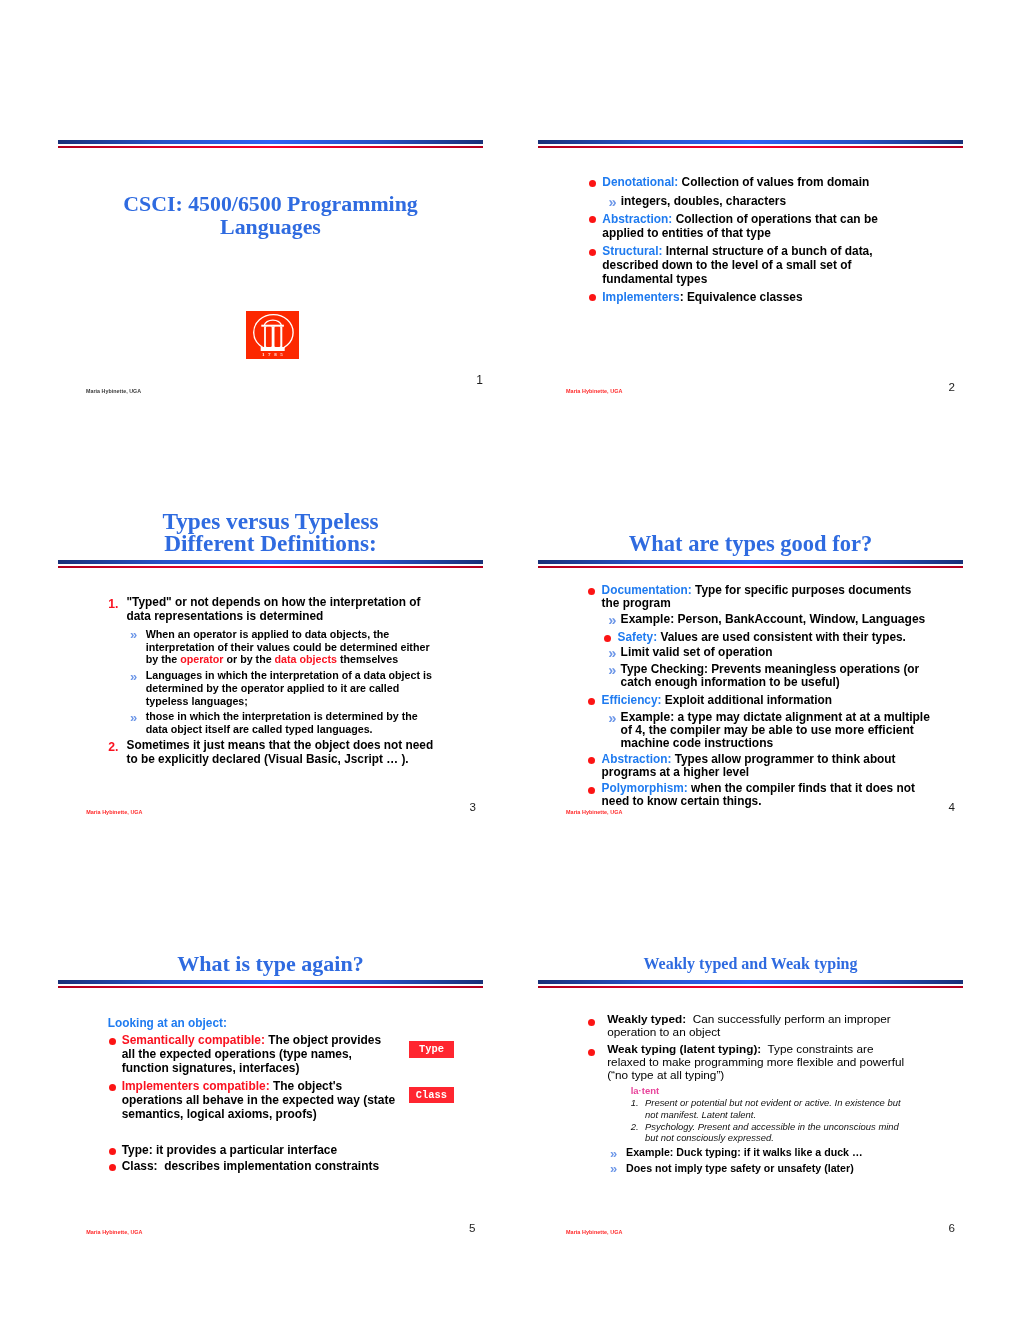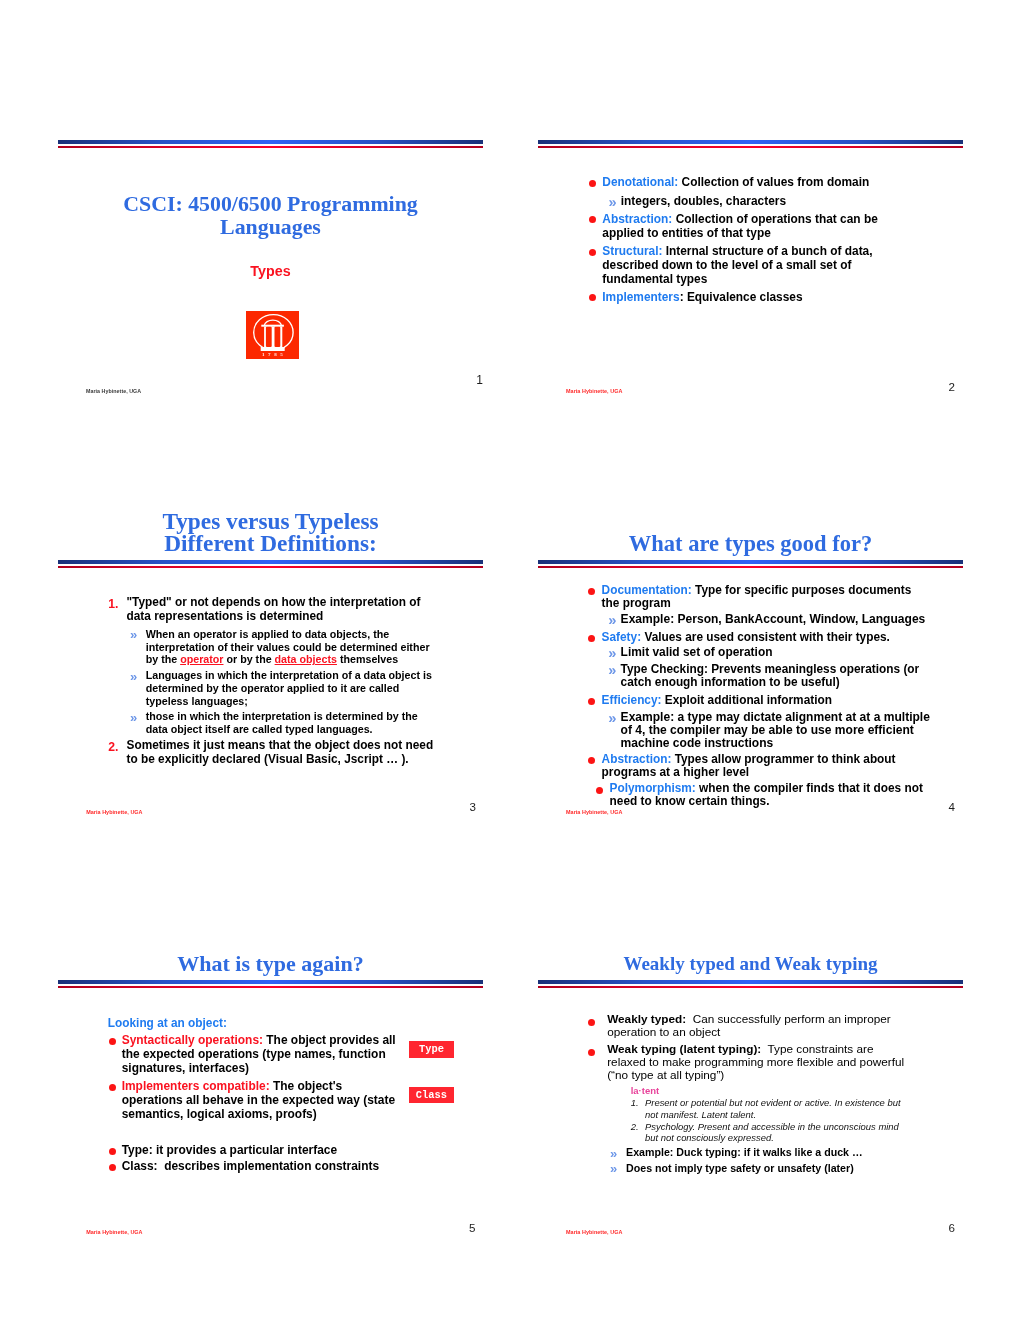--- a/index.html
+++ b/index.html
@@ -10,21 +10,21 @@
   .rule .b{height:4px;background:linear-gradient(to right,#1a3179 0%,#2953c8 25%,#3063f5 50%,#2851c5 75%,#1a3179 100%);}
   .rule .r{height:2.3px;margin-top:1.9px;background:linear-gradient(to right,#b1011e 0%,#d90126 25%,#f90029 50%,#d90126 75%,#b1011e 100%);}
   .bodyarea{position:absolute;color:#000;height:0;}
   .ln{position:absolute;white-space:pre-wrap;box-sizing:border-box;}
   .bul{position:absolute;width:7px;height:7px;border-radius:50%;background:#fc1414;}
   .chev{position:absolute;left:-10.3px;top:0;color:#6d97e8;font-weight:bold;}
   .num{position:absolute;left:-17.8px;top:0;color:#fa1220;font-weight:bold;}
   .lead{color:#1f7bf0;}
   .leadr{color:#fa1220;}
   .bld{font-weight:bold;}
-  .red{color:#fa1220;text-decoration:underline;}
+  .red{color:#fa1220;}
   .pn{position:absolute;color:#1c1c1c;}
   .ft{position:absolute;font-size:5.45px;color:#ff2a2a;font-weight:bold;letter-spacing:0.04px;white-space:nowrap;}
   .ft.blk{color:#3a3a3a;font-weight:bold;font-size:5.3px;letter-spacing:0.05px;}
   .subtitle{position:absolute;text-align:center;color:#fa1220;font-weight:bold;font-size:14.3px;white-space:nowrap;}
   .logo{position:absolute;background:#fc2800;}
   .tag{position:absolute;background:#ff2630;color:#fff;font-family:"Liberation Mono",monospace;font-weight:bold;font-size:10.4px;text-align:center;}
   .hd{position:absolute;color:#1f7bf0;font-weight:bold;font-size:11.85px;white-space:nowrap;}
   .pink{color:#e8439b;font-weight:bold;}
   .defn{font-style:italic;font-weight:normal;color:#111;padding-left:14.3px;}
   .defn .dn{position:absolute;left:0;top:0;color:#111;font-weight:normal;font-style:italic;}
@@ -34,21 +34,20 @@
 
 <div class="page">
 <div class="rule" style="left:58.0px;top:139.8px">
       <div class="b"></div>
       <div class="r"></div>
     </div>
 <div class="title" style="left:58.0px;top:193.0px;width:425.0px;font-size:21.85px;line-height:22.6px">
 <div>CSCI: 4500/6500 Programming</div>
 <div>Languages</div>
 </div>
-<div class="subtitle" style="left:58px;top:262.9px;width:425px;line-height:16px">Types</div>
 <div class="logo" style="left:245.5px;top:310.9px;width:53.4px;height:47.8px">
 <svg viewBox="0 0 53.4 47.8" width="53.4" height="47.8">
  <ellipse cx="27.4" cy="21.45" rx="19.7" ry="17.85" fill="none" stroke="#ffffff" stroke-width="1.35"></ellipse>
  <path d="M18.3 14.4 A 8.6 6.0 0 0 1 35.4 14.4" fill="none" stroke="#ffffff" stroke-width="1.3"></path>
  <rect x="15.3" y="13.7" width="22.6" height="2.0" fill="#ffffff"></rect>
  <rect x="18.1" y="15.5" width="18.2" height="20.5" fill="#ffffff"></rect>
  <rect x="19.9" y="15.7" width="5.8" height="20.3" rx="1.1" ry="1.1" fill="#fc2800"></rect>
  <rect x="28.5" y="15.7" width="5.8" height="20.3" rx="1.1" ry="1.1" fill="#fc2800"></rect>
  <rect x="14.7" y="36.0" width="24.0" height="4.0" fill="#ffffff"></rect>
  <text x="28.2" y="45.3" font-family="Liberation Serif, serif" font-size="5.0" font-weight="bold" fill="#ffffff" opacity="0.92" text-anchor="middle" letter-spacing="3.6">1785</text>
@@ -88,53 +87,53 @@
 <div class="rule" style="left:538.0px;top:559.9px">
       <div class="b"></div>
       <div class="r"></div>
     </div>
 <div class="title" style="left:538.0px;top:532.9px;width:425.0px;font-size:22.5px;line-height:22.9px">
 <div>What are types good for?</div>
 </div>
 <div class="bodyarea" style="left:601.6px;top:0px;width:330px;font-size:11.85px;line-height:12.9px;font-weight:bold">
 <div class="ln " style="position:absolute;left:0.0px;top:584.14px;width:330.0px"><span class="bul" style="left:-13.3px;top:4.26px"></span><span class="lead">Documentation:</span><span> Type for specific purposes documents the program</span></div>
 <div class="ln " style="position:absolute;left:19.0px;top:612.97px;width:311.0px;font-size:12.05px;line-height:13.1px"><span class="chev" style="left:-12.3px;top:-0.02px;font-size:14.7px;line-height:14.7px">»</span><span>Example: Person, BankAccount, Window, Languages</span></div>
-<div class="ln " style="position:absolute;left:0.0px;top:630.64px;width:330.0px"><span class="bul" style="left:-13.3px;top:4.26px"></span><span class="lead">Safety:</span><span> Values are used consistent with their types.</span></div>
+<div class="ln " style="position:absolute;left:16px;top:630.64px;width:330.0px"><span class="bul" style="left:-13.3px;top:4.26px"></span><span class="lead">Safety:</span><span> Values are used consistent with their types.</span></div>
 <div class="ln " style="position:absolute;left:19.0px;top:646.36px;width:311.0px;font-size:11.95px;line-height:13.0px"><span class="chev" style="left:-12.3px;top:-0.0px;font-size:14.58px;line-height:14.58px">»</span><span>Limit valid set of operation</span></div>
 <div class="ln " style="position:absolute;left:19.0px;top:663.04px;width:311.0px;font-size:11.85px;line-height:12.9px"><span class="chev" style="left:-12.3px;top:0.01px;font-size:14.46px;line-height:14.46px">»</span><span>Type Checking: Prevents meaningless operations (or catch enough information to be useful)</span></div>
 <div class="ln " style="position:absolute;left:0.0px;top:694.14px;width:330.0px"><span class="bul" style="left:-13.3px;top:4.26px"></span><span class="lead">Efficiency:</span><span> Exploit additional information</span></div>
 <div class="ln " style="position:absolute;left:19.0px;top:710.92px;width:311.0px;font-size:12.05px;line-height:12.8px"><span class="chev" style="left:-12.3px;top:-0.17px;font-size:14.7px;line-height:14.7px">»</span><span>Example: a type may dictate alignment at at a multiple of 4, the compiler may be able to use more efficient machine code instructions</span></div>
 <div class="ln " style="position:absolute;left:0.0px;top:753.24px;width:330.0px"><span class="bul" style="left:-13.3px;top:4.26px"></span><span class="lead">Abstraction:</span><span> Types allow programmer to think about programs at a higher level</span></div>
-<div class="ln " style="position:absolute;left:8px;top:782.34px;width:330.0px"><span class="bul" style="left:-13.3px;top:4.26px"></span><span class="lead">Polymorphism:</span><span> when the compiler finds that it does not need to know certain things.</span></div>
+<div class="ln " style="position:absolute;left:0.0px;top:782.34px;width:330.0px"><span class="bul" style="left:-13.3px;top:4.26px"></span><span class="lead">Polymorphism:</span><span> when the compiler finds that it does not need to know certain things.</span></div>
 </div>
 <div class="pn" style="left:948.6px;top:800.0px;font-size:11.6px">4</div>
 <div class="ft" style="left:566.0px;top:808.5px">Maria Hybinette, UGA</div>
 <div class="rule" style="left:58.0px;top:979.9px">
       <div class="b"></div>
       <div class="r"></div>
     </div>
 <div class="title" style="left:58.0px;top:952.9px;width:425.0px;font-size:22px;line-height:22.9px">
 <div>What is type again?</div>
 </div>
 <div class="hd" style="left:107.8px;top:1016.5px;line-height:13.9px">Looking at an object:</div>
 <div class="bodyarea" style="left:121.7px;top:0px;width:275.5px;font-size:11.95px;line-height:13.95px;font-weight:bold">
-<div class="ln " style="position:absolute;left:0.0px;top:1033.88px;width:275.5px"><span class="bul" style="left:-13.1px;top:4.62px"></span><span class="leadr">Syntactically operations:</span><span> The object provides all the expected operations (type names, function signatures, interfaces)</span></div>
+<div class="ln " style="position:absolute;left:0.0px;top:1033.88px;width:275.5px"><span class="bul" style="left:-13.1px;top:4.62px"></span><span class="leadr">Semantically compatible:</span><span> The object provides all the expected operations (type names, function signatures, interfaces)</span></div>
 <div class="ln " style="position:absolute;left:0.0px;top:1079.78px;width:275.5px"><span class="bul" style="left:-13.1px;top:4.62px"></span><span class="leadr">Implementers compatible:</span><span> The object's operations all behave in the expected way (state semantics, logical axioms, proofs)</span></div>
 <div class="ln " style="position:absolute;left:0.0px;top:1143.58px;width:275.5px"><span class="bul" style="left:-13.1px;top:4.62px"></span><span>Type: it provides a particular interface</span></div>
 <div class="ln " style="position:absolute;left:0.0px;top:1159.68px;width:275.5px"><span class="bul" style="left:-13.1px;top:4.62px"></span><span>Class:  describes implementation constraints</span></div>
 </div>
 <div class="tag" style="left:408.5px;top:1041.2px;width:45.9px;height:16.7px;line-height:16.7px">Type</div>
 <div class="tag" style="left:408.5px;top:1087.1px;width:45.9px;height:16.4px;line-height:16.4px">Class</div>
 <div class="pn" style="left:469.0px;top:1220.5px;font-size:11.6px">5</div>
 <div class="ft" style="left:86.2px;top:1228.5px">Maria Hybinette, UGA</div>
 <div class="rule" style="left:538.0px;top:979.9px">
       <div class="b"></div>
       <div class="r"></div>
     </div>
-<div class="title" style="left:538.0px;top:952.7px;width:425.0px;font-size:19px;line-height:22.9px">
+<div class="title" style="left:538.0px;top:952.7px;width:425.0px;font-size:16px;line-height:22.9px">
 <div>Weakly typed and Weak typing</div>
 </div>
 <div class="bodyarea" style="left:607.2px;top:0px;width:301px;font-size:11.77px;line-height:12.85px;font-weight:normal">
 <div class="ln " style="position:absolute;left:0.0px;top:1013.19px;width:301.0px"><span class="bul" style="left:-18.9px;top:6.01px"></span><span class="bld">Weakly typed:</span><span>  Can successfully perform an improper operation to an object</span></div>
 <div class="ln " style="position:absolute;left:0.0px;top:1043.29px;width:301.0px"><span class="bul" style="left:-18.9px;top:6.01px"></span><span class="bld">Weak typing (latent typing):</span><span>  Type constraints are relaxed to make programming more flexible and powerful (“no type at all typing”)</span></div>
 <div class="ln pink" style="position:absolute;left:23.5px;top:1085.41px;width:277.5px;font-size:9.5px;line-height:11.0px"><span>la·tent</span></div>
 <div class="ln defn" style="position:absolute;left:23.5px;top:1097.48px;width:277.5px;font-size:9.44px;line-height:11.1px"><span class="dn">1.</span><span>Present or potential but not evident or active. In existence but not manifest. Latent talent.</span></div>
 <div class="ln defn" style="position:absolute;left:23.5px;top:1121.08px;width:277.5px;font-size:9.44px;line-height:11.1px"><span class="dn">2.</span><span>Psychology. Present and accessible in the unconscious mind but not consciously expressed.</span></div>
 <div class="ln " style="position:absolute;left:18.9px;top:1146.31px;width:282.1px;font-size:10.65px;line-height:12.6px;font-weight:bold"><span class="chev" style="left:-16.0px;top:0.68px;font-size:12.99px;line-height:12.99px">»</span><span>Example: Duck typing: if it walks like a duck …</span></div>
 <div class="ln " style="position:absolute;left:18.9px;top:1161.61px;width:282.1px;font-size:10.65px;line-height:12.6px;font-weight:bold"><span class="chev" style="left:-16.0px;top:0.68px;font-size:12.99px;line-height:12.99px">»</span><span>Does not imply type safety or unsafety (later)</span></div>

